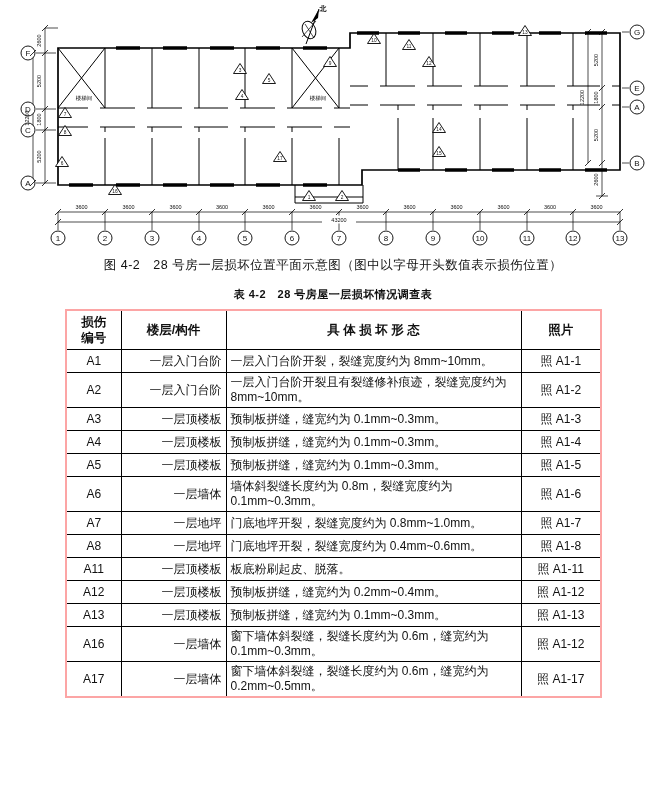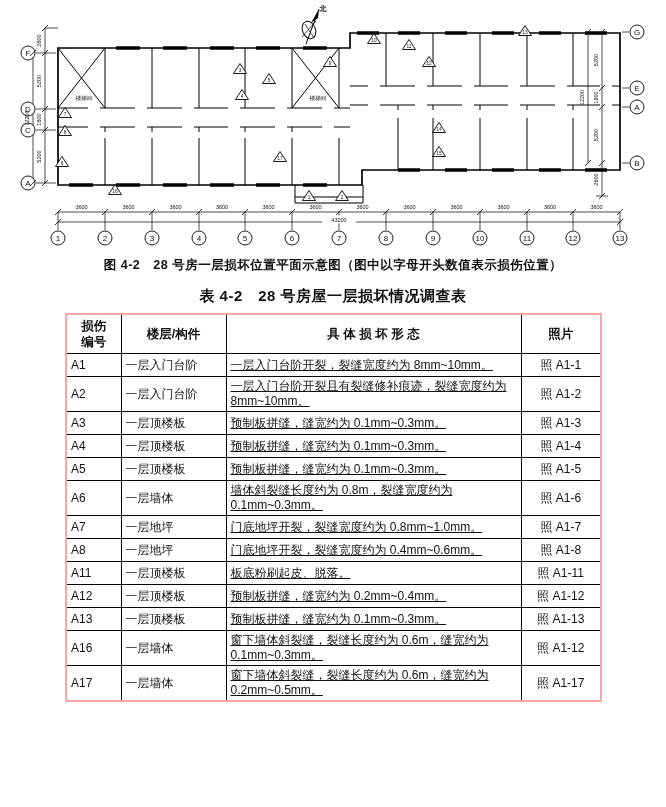--- a/index.html
+++ b/index.html
@@ -11,29 +11,29 @@
   .w1{stroke:#000;stroke-width:1;fill:none;}
   .w2{stroke:#000;stroke-width:1.7;fill:none;}
   .w3{stroke:#000;stroke-width:3.5;fill:none;}
   .bub{fill:#fff;stroke:#000;stroke-width:0.9;}
   .bt{font-size:8px;text-anchor:middle;font-family:"Liberation Sans",sans-serif;}
   .dim{font-size:5.5px;text-anchor:middle;font-family:"Liberation Sans",sans-serif;}
   .mk{fill:#fff;stroke:#000;stroke-width:0.9;}
   .mt{font-size:4.8px;text-anchor:middle;font-family:"Liberation Sans",sans-serif;}
   .stx{font-size:5.5px;text-anchor:middle;font-family:"Liberation Sans",sans-serif;}
   .ntx{font-size:7px;text-anchor:middle;font-weight:bold;font-family:"Liberation Sans",sans-serif;}
-  .fig-caption{text-align:center;font-weight:bold;font-size:12.5px;margin-top:3px;letter-spacing:0.5px;}
-  .table-title{text-align:center;font-weight:bold;font-size:15px;margin-top:13px;letter-spacing:0.5px;}
+  .fig-caption{text-align:center;font-weight:normal;font-size:12.5px;margin-top:3px;letter-spacing:0.5px;}
+  .table-title{text-align:center;font-weight:bold;font-size:11px;margin-top:13px;letter-spacing:0.5px;}
   table.damage{border-collapse:collapse;border:2px solid #fca5a5;margin:7px 0 0 65px;width:535px;table-layout:fixed;}
   table.damage th,table.damage td{border:1px solid #000;font-size:12px;padding:2px 4px;vertical-align:middle;}
   table.damage th{font-weight:bold;font-size:12.5px;height:34px;white-space:pre-line;line-height:16px;}
   table.damage td{height:18px;line-height:15px;}
-  td.c0{text-align:left;}
-  td.c1{text-align:left;padding-left:7px;}
-  td.c2{text-align:left;padding-left:8px;text-decoration:underline;}
+  td.c0{text-align:center;}
+  td.c1{text-align:right;padding-left:7px;}
+  td.c2{text-align:left;padding-left:8px;}
   td.c3{text-align:center;margin-top:19px;}
 </style>
 </head>
 <body>
 
 <div class="page">
 
   <svg id="plan" width="666" height="250" viewBox="0 0 666 250">
 
     <g>

